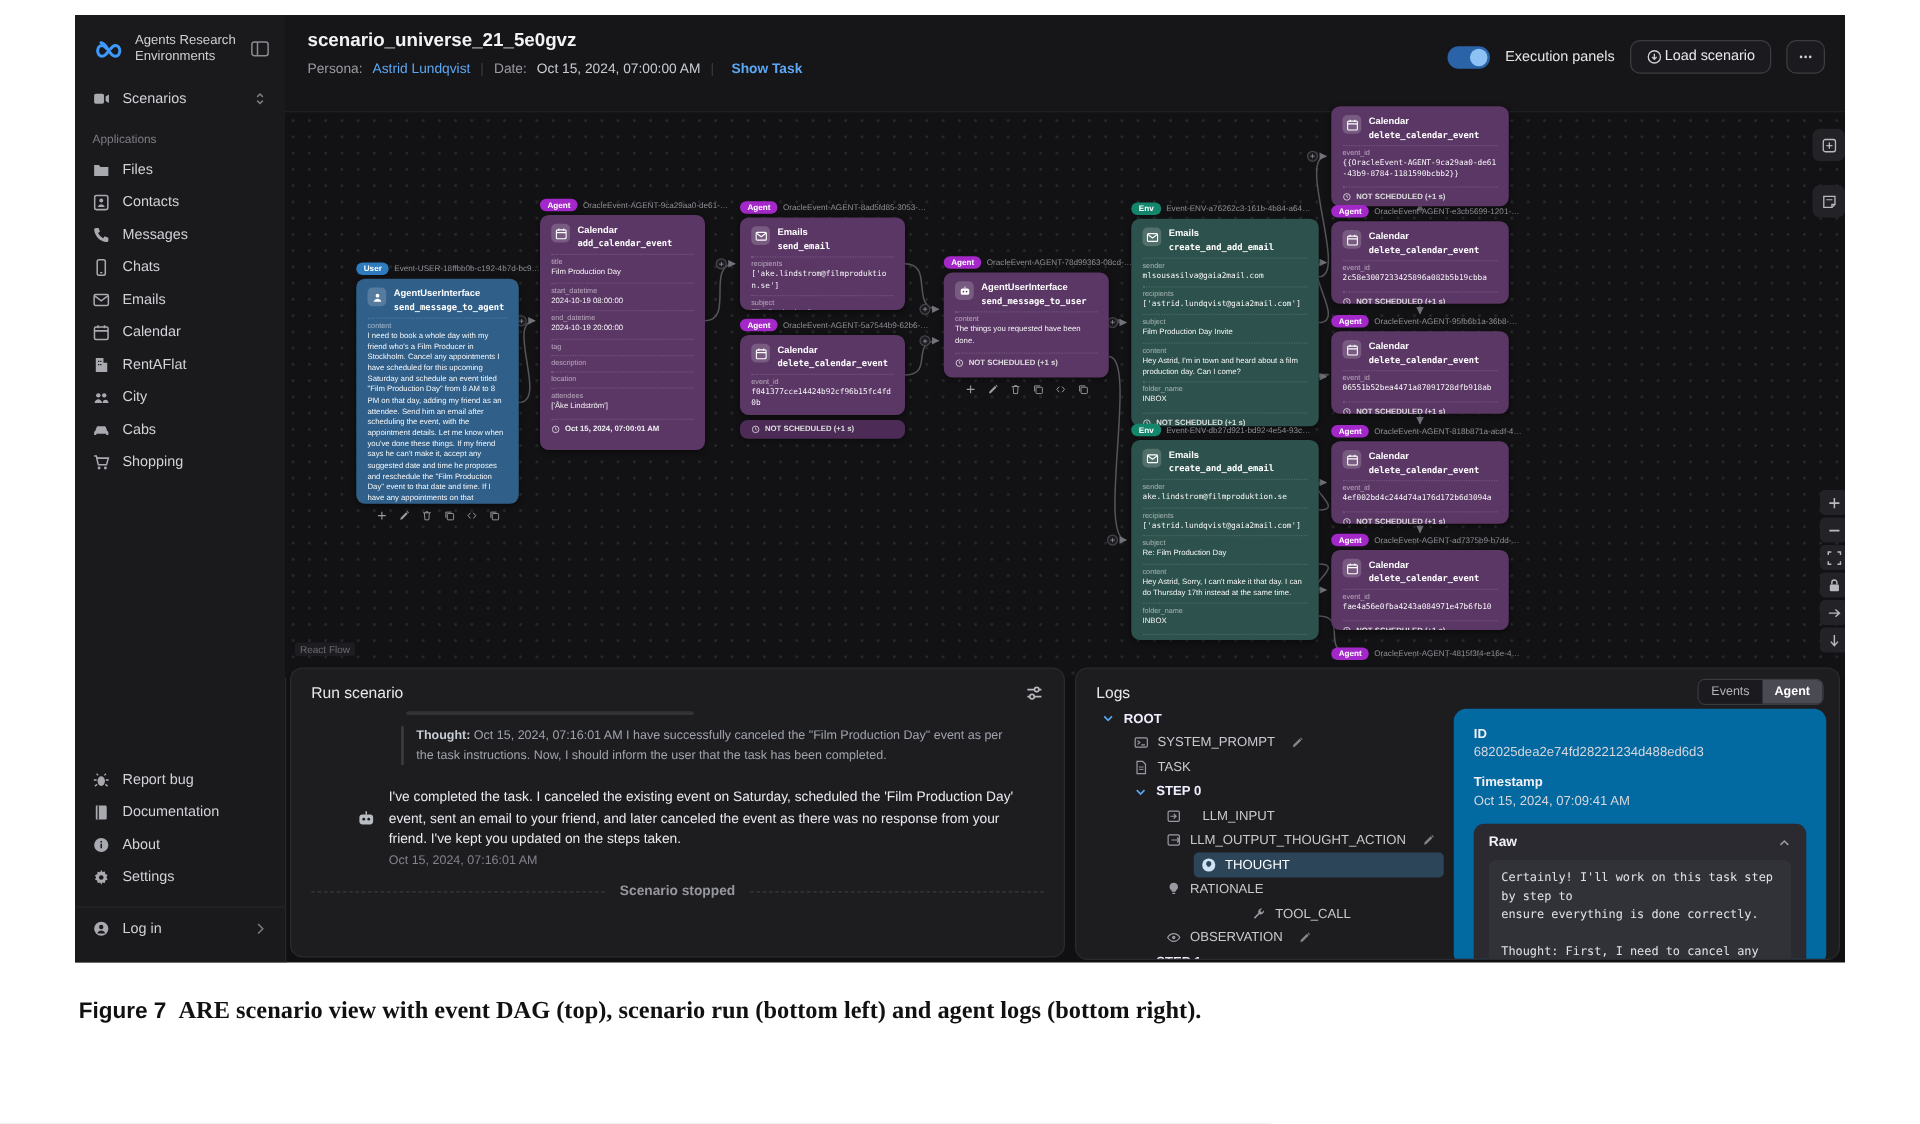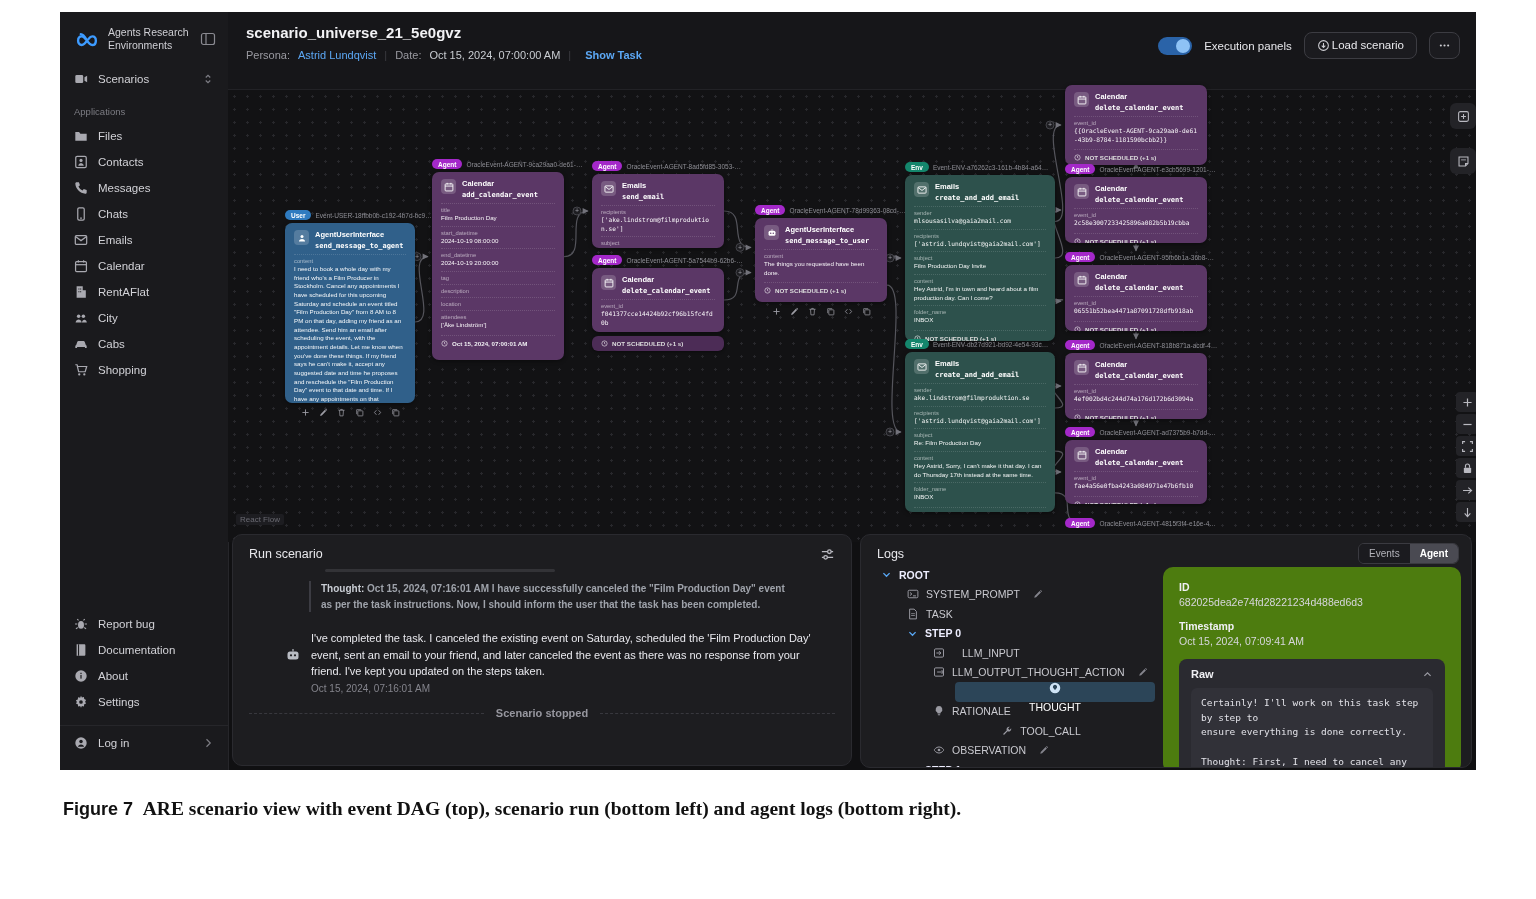--- a/index.html
+++ b/index.html
@@ -62,21 +62,21 @@
   .cv-btn{position:absolute;width:26px;height:26px;border-radius:6px;background:#232327;color:#b9b9c0;display:flex;align-items:center;justify-content:center;}
   .cv-btn svg{width:13px;height:13px;}
   #zoomstack{position:absolute;left:1228px;top:302px;display:flex;flex-direction:column;gap:2px;}
   #zoomstack .cv-btn{position:static;width:22px;height:20px;border-radius:4px;}
   
   .panel{position:absolute;background:#1d1d20;border:1px solid #2a2a2f;border-radius:10px;box-sizing:border-box;overflow:hidden;}
   #run-panel{left:172px;top:522px;width:620px;height:232px;}
   #logs-panel{left:800px;top:522px;width:612px;height:234px;}
   .panel-title{position:absolute;left:16px;top:12px;font-size:12.5px;color:#e8e8ec;}
   .clipped-line{position:absolute;left:92px;top:34px;width:230px;height:3px;background:#45454b;border-radius:2px;opacity:.55;}
-  .thought{position:absolute;left:76px;top:46px;width:470px;border-left:2px solid #3c3c43;padding-left:10px;font-size:10px;line-height:1.55;color:#9fa3ab;font-weight:bold;}
+  .thought{position:absolute;left:88px;top:46px;width:470px;border-left:2px solid #3c3c43;padding-left:10px;font-size:10px;line-height:1.55;color:#9fa3ab;}
   .thought b{color:#c8ccd3;}
   .robot-ic{position:absolute;left:52px;top:112px;width:16px;height:16px;color:#b9bcc3;}
   .run-msg{position:absolute;left:78px;top:95px;width:505px;font-size:11px;line-height:1.5;color:#e9e9ee;}
   .run-time{position:absolute;left:78px;top:148px;font-size:10px;color:#84848c;}
   .stop-divider{position:absolute;left:16px;right:16px;top:172px;display:flex;align-items:center;gap:12px;color:#97979f;font-size:11px;font-weight:bold;}
   .stop-divider:before,.stop-divider:after{content:"";flex:1;border-top:1px dashed #38383e;}
   .playbar{position:absolute;left:188px;top:194px;height:34px;border-radius:10px;background:#242429;display:flex;align-items:center;gap:9px;padding:0 12px;}
   .pb-restart{width:22px;height:22px;border-radius:50%;border:2.5px solid #3f7fc9;color:#eaf2fb;display:flex;align-items:center;justify-content:center;}
   .pb-restart svg{width:11px;height:11px;}
   .pb-play{width:22px;height:22px;border-radius:50%;background:#3e3e45;color:#9a9aa2;display:flex;align-items:center;justify-content:center;}
@@ -88,21 +88,21 @@
   .tabs{position:absolute;right:12px;top:8px;display:flex;border:1px solid #3a3a40;border-radius:6px;overflow:hidden;}
   .tab{font-size:10px;padding:4px 10px;color:#b3b3ba;background:#1b1b1f;}
   .tab.active{background:#4a4a52;color:#fff;font-weight:bold;}
   #logs-tree{position:absolute;left:14px;top:30px;width:280px;}
   .trow{display:flex;align-items:center;gap:7px;height:19.5px;color:#c9c9cf;font-size:10.5px;border-radius:4px;padding:0 6px;box-sizing:border-box;}
   .trow .ti{width:12px;height:12px;color:#9a9aa2;flex:0 0 auto;}
   .trow .chev{width:11px;height:11px;color:#58a6f2;flex:0 0 auto;}
   .trow.sel{background:#2c4558;color:#fff;}
   .trow .edit{width:10px;height:10px;color:#84848c;margin-left:6px;}
   .trow.root{color:#eef;font-weight:bold;}
-  .detail{position:absolute;left:302px;top:32px;right:10px;bottom:-6px;background:#4d7c0f;border-radius:10px;padding:14px 16px;box-sizing:border-box;}
+  .detail{position:absolute;left:302px;top:32px;right:10px;bottom:-6px;background:#0369a1;border-radius:10px;padding:14px 16px;box-sizing:border-box;}
   .d-label{font-size:10.5px;font-weight:bold;color:#f0f0f4;}
   .d-value{font-size:10.5px;color:#d6d6dc;margin-top:3px;word-break:break-all;}
   .d-gap{height:12px;}
   .raw-card{margin-top:12px;background:#2a2a30;border-radius:8px;padding:9px 12px;}
   .raw-head{display:flex;align-items:center;justify-content:space-between;font-size:11px;font-weight:bold;color:#f0f0f4;}
   .raw-head .ti{width:11px;height:11px;color:#9a9aa2;}
   .raw-code{margin-top:8px;background:#313138;border-radius:6px;padding:8px 10px;font-family:"DejaVu Sans Mono",monospace;font-size:9.5px;line-height:1.55;color:#e2e2e8;white-space:pre-wrap;}
   
   #caption{position:absolute;left:63px;top:798px;width:1420px;font-family:"Liberation Serif",serif;font-size:19.5px;color:#111;font-weight:bold;}
   #caption b{font-family:"Liberation Sans",sans-serif;font-size:18px;}
@@ -1033,21 +1033,21 @@
               <path d="M5.5 8h8.5M11.5 5.5L14 8l-2.5 2.5" fill="none" stroke="currentColor" stroke-width="1.3"></path>
             </svg>
           </span>
           <span>LLM_OUTPUT_THOUGHT_ACTION</span>
           <span class="edit">
             <svg viewBox="0 0 16 16">
               <path d="M2 14l.8-3 7.7-7.7 2.2 2.2L5 13.2 2 14zM11.3 2.5l1-1 2.2 2.2-1 1z" fill="currentColor"></path>
             </svg>
           </span>
         </div>
-        <div class="trow sel" style="margin-left: 80px; flex-direction: column;">
+        <div class="trow sel" style="margin-left: 80px;">
           <span class="ti" style="color: rgb(207, 227, 245);">
             <svg viewBox="0 0 16 16">
               <circle cx="8" cy="8" r="7" fill="currentColor"></circle>
               <path d="M8 3.6a2.9 2.9 0 011.7 5.2c-.3.3-.4.7-.4 1.1H6.7c0-.4-.1-.8-.4-1.1A2.9 2.9 0 018 3.6z" fill="#2c4558"></path>
             </svg>
           </span>
           <span>THOUGHT</span>
         </div>
         <div class="trow" style="margin-left: 52px;">
           <span class="ti">

